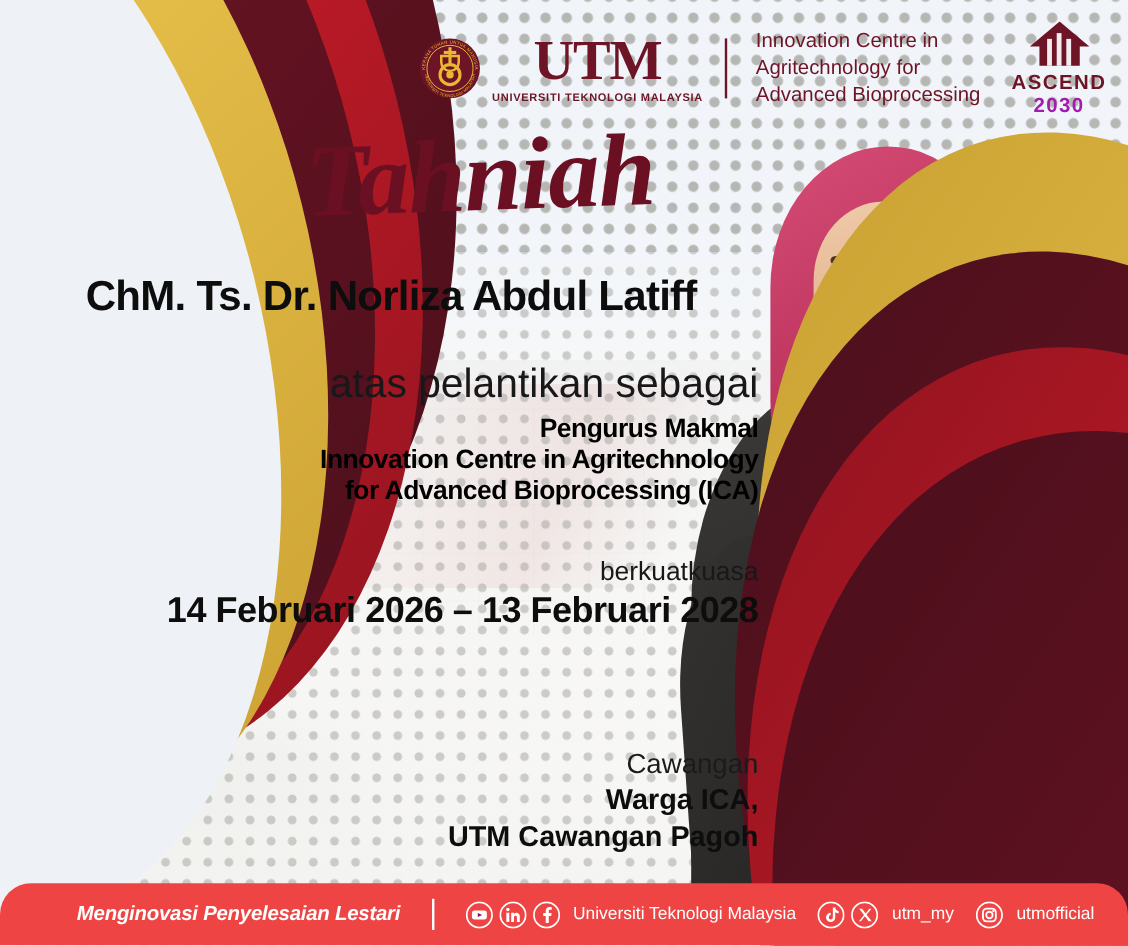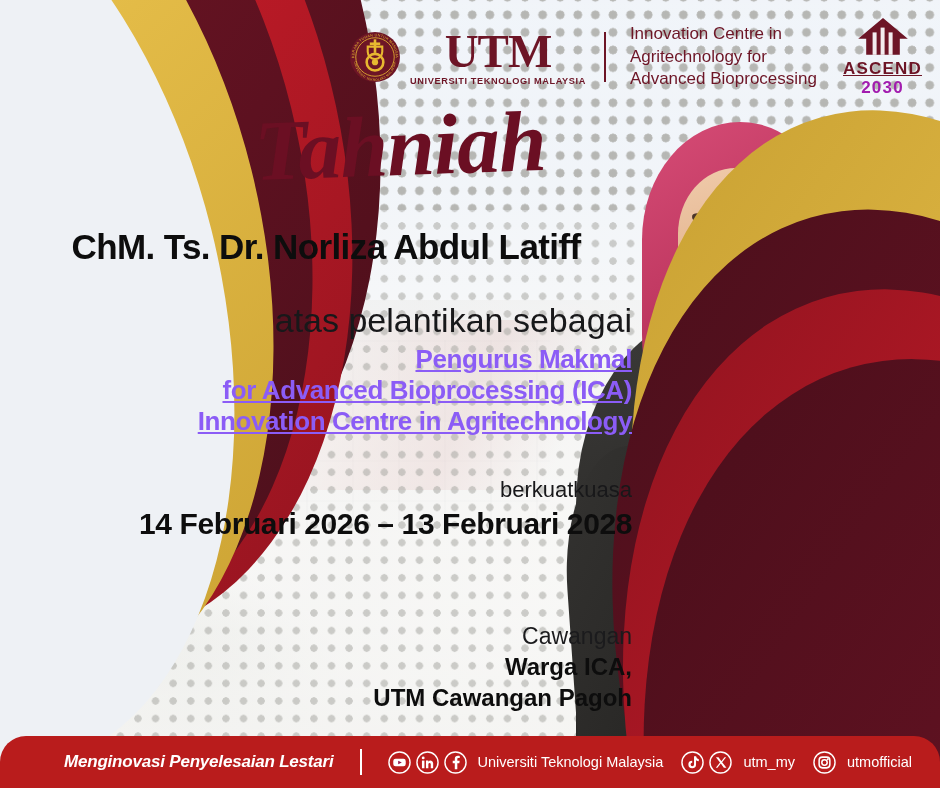--- a/index.html
+++ b/index.html
@@ -371,21 +371,20 @@
     gap: 2px;
     margin-left: 10px;
   }
   .ascend-mark { width: 56px; height: 40px; }
   .ascend-l1 {
     font-size: 17px;
     font-weight: bold;
     color: #6d1526;
     letter-spacing: 1.2px;
     line-height: 1;
-    text-decoration: underline;
   }
   .ascend-l2 {
     font-size: 17px;
     font-weight: bold;
     color: #a21caf;
     letter-spacing: 1.2px;
     line-height: 1;
   }
 
   
@@ -420,26 +419,25 @@
     text-align: center;
     margin-bottom: 34px;
   }
   .atas {
     font-size: 34px;
     color: #18181a;
     line-height: 1.15;
     margin-bottom: 4px;
   }
   .pos-line {
-    font-size: 26px;
-    font-weight: bold;
-    color: #8b5cf6;
+    font-size: 22px;
+    font-weight: bold;
+    color: #000000;
     line-height: 1.2;
     letter-spacing: -0.4px;
-    text-decoration: underline;
   }
   .berkuat {
     font-size: 22px;
     color: #18181a;
     margin-top: 40px;
     line-height: 1.2;
   }
   .dates {
     font-size: 30px;
     font-weight: bold;
@@ -468,21 +466,21 @@
     line-height: 1.3;
   }
 
   
   .footer {
     position: absolute;
     left: 0;
     bottom: 0;
     width: 940px;
     height: 52px;
-    background: #b91c1c;
+    background: #ef4444;
     border-radius: 26px 26px 0 0;
     display: flex;
     align-items: center;
     padding-left: 64px;
     box-sizing: border-box;
   }
   .tagline {
     font-size: 17px;
     font-weight: bold;
     font-style: italic;
@@ -604,22 +602,22 @@
     </div>
 
   </div>
 
   <div class="tahniah">Tahniah</div>
 
   <div class="content">
     <div class="name">ChM. Ts. Dr. Norliza Abdul Latiff</div>
     <div class="atas">atas pelantikan sebagai</div>
     <div class="pos-line">Pengurus Makmal</div>
+    <div class="pos-line">Innovation Centre in Agritechnology</div>
     <div class="pos-line">for Advanced Bioprocessing (ICA)</div>
-    <div class="pos-line">Innovation Centre in Agritechnology</div>
     <div class="berkuat">berkuatkuasa</div>
     <div class="dates">14 Februari 2026 – 13 Februari 2028</div>
   </div>
 
   <div class="from">
     <div class="from-label">Cawangan</div>
     <div class="from-line">Warga ICA,</div>
     <div class="from-line">UTM Cawangan Pagoh</div>
   </div>
 

